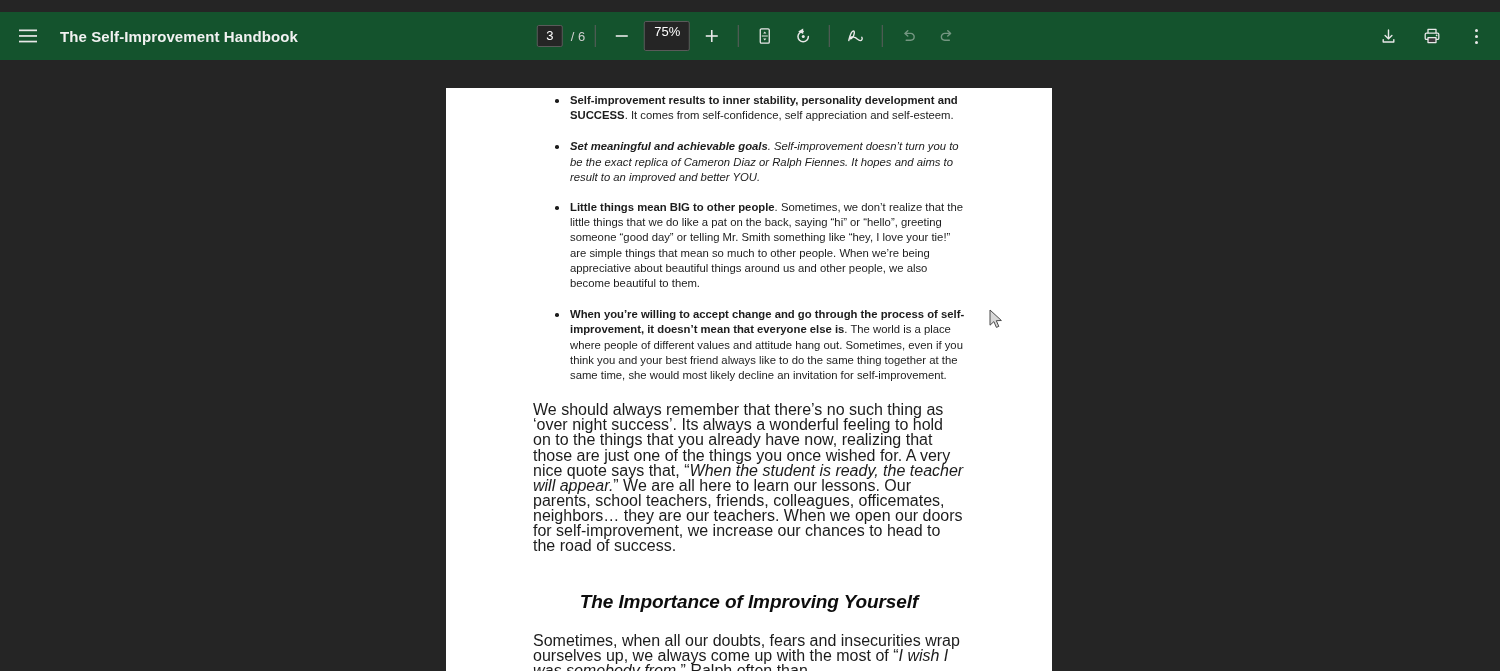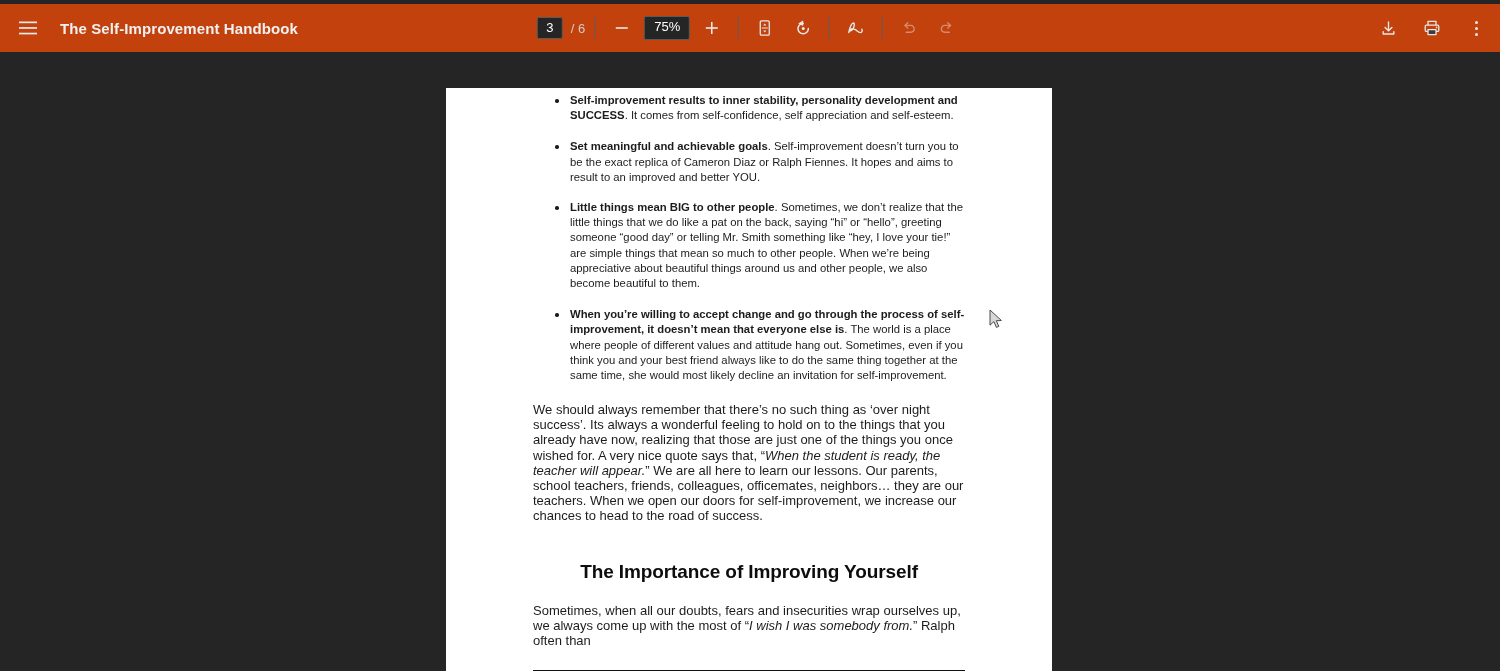--- a/index.html
+++ b/index.html
@@ -5,23 +5,23 @@
   * { box-sizing: border-box; margin: 0; padding: 0; }
   html, body {
     width: 1500px; height: 671px;
     overflow: hidden;
     background: #252525;
     font-family: "Liberation Sans", sans-serif;
   }
 
   
   .toolbar {
-    position: absolute; top: 4px; left: 0;
+    position: absolute; top: 12px; left: 0;
     width: 1500px; height: 48px;
-    background: #c2410c;
+    background: #14532d;
     display: flex; align-items: center;
     color: #e8e8e8;
     user-select: none;
   }
   .tb-left { display: flex; align-items: center; flex: 0 0 auto; }
   .tb-center {
     position: absolute; left: 50%; top: 0;
     transform: translateX(-50%);
     height: 48px;
     display: flex; align-items: center; gap: 0;
@@ -60,21 +60,21 @@
     font-size: 13px;
     text-align: center;
     line-height: 20px;
     cursor: text;
   }
   .page-total {
     font-size: 13px; color: #cfcfcf;
     margin-left: 8px; white-space: nowrap;
   }
   .zoom-field {
-    min-width: 46px; height: 24px;
+    min-width: 46px; height: 30px;
     background: #252525;
     border: 1px solid #5a5a5a;
     border-radius: 2px;
     color: #ffffff;
     font-size: 13px;
     text-align: center;
     line-height: 20px;
     padding: 0 6px;
     cursor: text;
   }
@@ -123,32 +123,33 @@
     content: "";
     position: absolute;
     left: 22px; top: 6px;
     width: 3.5px; height: 3.5px;
     background: #1c1c1c;
     border-radius: 50%;
   }
   li b { font-weight: bold; }
 
   p.body {
-    font-size: 13px;
+    font-size: 16px;
     line-height: 15.1px;
     color: #1c1c1c;
   }
   p.body i, li i { font-style: italic; }
 
   h2.section {
     font-size: 19px;
     font-weight: bold;
     text-align: center;
     color: #0d0d0d;
     letter-spacing: -.1px;
+    font-style: italic;
   }
 
   .hr {
     border: none;
     border-top: 2px solid #111;
     width: 100%;
   }
   .footer-row {
     display: flex; justify-content: flex-end;
   }
@@ -275,21 +276,21 @@
 
 <div class="viewer">
 
   <div class="page">
     <div class="page-inner">
 
       <ul class="bullets" style="margin-top:5px;">
         <li>
           <b>Self-improvement results to inner stability, personality development and SUCCESS</b><span>. It comes from self-confidence, self appreciation and self-esteem.</span>
         </li>
-        <li style="margin-bottom:15px;">
+        <li style="margin-bottom:15px;font-style:italic;">
           <b>Set meaningful and achievable goals</b><span>. Self-improvement doesn’t turn you to be the exact replica of Cameron Diaz or Ralph Fiennes. It hopes and aims to result to an improved and better YOU.</span>
         </li>
         <li style="margin-bottom:16px;">
           <b>Little things mean BIG to other people</b><span>. Sometimes, we don’t realize that the little things that we do like a pat on the back, saying “hi” or “hello”, greeting someone “good day” or telling Mr. Smith something like “hey, I love your tie!” are simple things that mean so much to other people. When we’re being appreciative about beautiful things around us and other people, we also become beautiful to them.</span>
         </li>
         <li style="margin-bottom:0;">
           <b>When you’re willing to accept change and go through the process of self-improvement, it doesn’t mean that everyone else is</b><span>. The world is a place where people of different values and attitude hang out. Sometimes, even if you think you and your best friend always like to do the same thing together at the same time, she would most likely decline an invitation for self-improvement.</span>
         </li>
       </ul>
 

